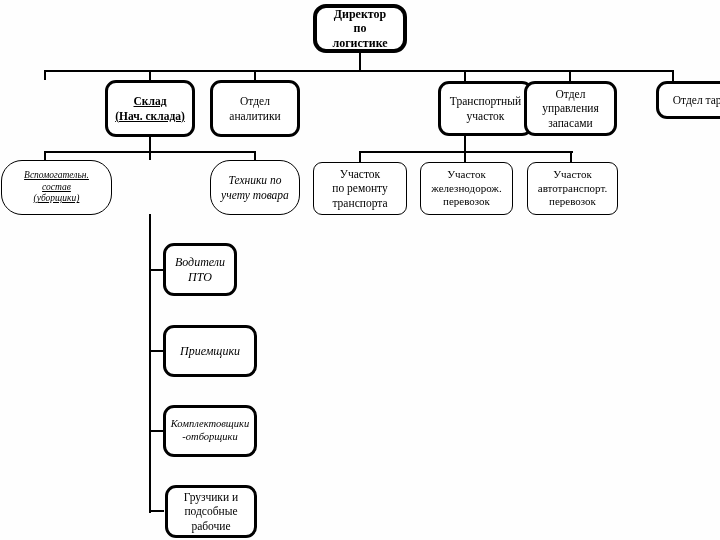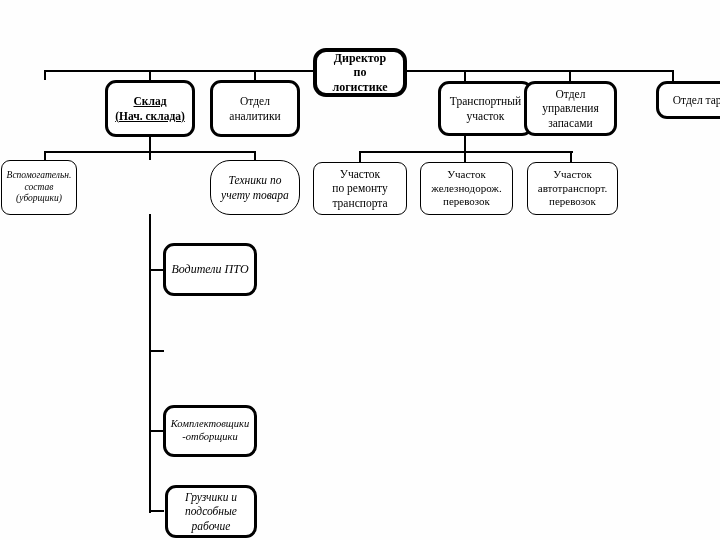--- a/index.html
+++ b/index.html
@@ -21,37 +21,37 @@
     align-items:center;
     justify-content:center;
     text-align:center;
     white-space:pre-line;
     font-size:11.5px;
     line-height:1.22;
   }
   .conn{position:absolute;background:#000;}
 
   
-  #n-director{left:313px;top:4px;width:94px;height:49px;border-width:4px;border-radius:13px;font-weight:bold;font-size:12px;margin-top:44px;}
+  #n-director{left:313px;top:4px;width:94px;height:49px;border-width:4px;border-radius:13px;font-weight:bold;font-size:12px;}
   #n-group{left:1px;top:80px;width:90px;height:57px;}
   #n-warehouse{left:105px;top:80px;width:90px;height:57px;font-weight:bold;text-decoration:underline;}
   #n-analytics{left:210px;top:80px;width:90px;height:57px;}
   #n-transport{left:417px;top:81px;width:95px;height:55px;margin-left:21px;}
   #n-inventory{left:524px;top:81px;width:93px;height:55px;}
   #n-tare{left:656px;top:81px;width:90px;height:38px;}
-  #n-aux{left:1px;top:160px;width:76px;height:55px;border-width:1.5px;border-radius:9px;font-style:italic;font-size:9.5px;}
+  #n-aux{left:1px;top:160px;width:111px;height:55px;border-width:1.5px;border-radius:21px;font-style:italic;font-size:9.5px;text-decoration:underline;}
   #n-shift{left:105px;top:160px;width:90px;height:55px;border-width:4.5px;font-style:italic;font-size:12px;}
   #n-tech{left:210px;top:160px;width:90px;height:55px;border-width:1.5px;border-radius:20px;font-style:italic;}
   #n-repair{left:313px;top:162px;width:94px;height:53px;border-width:1.5px;border-radius:9px;}
   #n-rail{left:420px;top:162px;width:93px;height:53px;border-width:1.5px;border-radius:9px;font-size:11px;}
   #n-auto{left:527px;top:162px;width:91px;height:53px;border-width:1.5px;border-radius:9px;font-size:11px;}
-  #n-drivers{left:163px;top:243px;width:94px;height:53px;border-width:3.5px;font-style:italic;font-size:12px;}
+  #n-drivers{left:163px;top:243px;width:74px;height:53px;border-width:3.5px;font-style:italic;font-size:12px;}
   #n-receivers{left:163px;top:325px;width:94px;height:52px;border-width:3.5px;font-style:italic;font-size:12px;}
   #n-pickers{left:163px;top:405px;width:94px;height:52px;border-width:3.5px;font-style:italic;font-size:10.5px;}
-  #n-loaders{left:165px;top:485px;width:92px;height:53px;border-width:3.5px;font-style:italic;font-size:11.5px;}
+  #n-loaders{left:165px;top:485px;width:92px;height:53px;border-width:3.5px;font-size:11.5px;}
 
   
   #c-director-stem{left:359px;top:52px;width:2px;height:19px;}
   #c-row2-bus{left:44px;top:70px;width:630px;height:2px;}
   #c-drop-group{left:44px;top:71px;width:2px;height:9px;}
   #c-drop-warehouse{left:149px;top:71px;width:2px;height:9px;}
   #c-drop-analytics{left:254px;top:71px;width:2px;height:9px;}
   #c-drop-transport{left:464px;top:71px;width:2px;height:10px;}
   #c-drop-inventory{left:569px;top:71px;width:2px;height:10px;}
   #c-drop-tare{left:672px;top:71px;width:2px;height:10px;}
@@ -121,19 +121,20 @@
   <div class="node" id="n-repair">Участок
 по ремонту
 транспорта</div>
   <div class="node" id="n-rail">Участок
 железнодорож.
 перевозок</div>
   <div class="node" id="n-auto">Участок
 автотранспорт.
 перевозок</div>
   <div class="node" id="n-drivers">Водители ПТО</div>
+  <div class="node" id="n-receivers">Приемщики</div>
   <div class="node" id="n-pickers">Комплектовщики
 -отборщики</div>
   <div class="node" id="n-loaders">Грузчики и
 подсобные
 рабочие</div>
 
 </div>
 
 </body></html>

